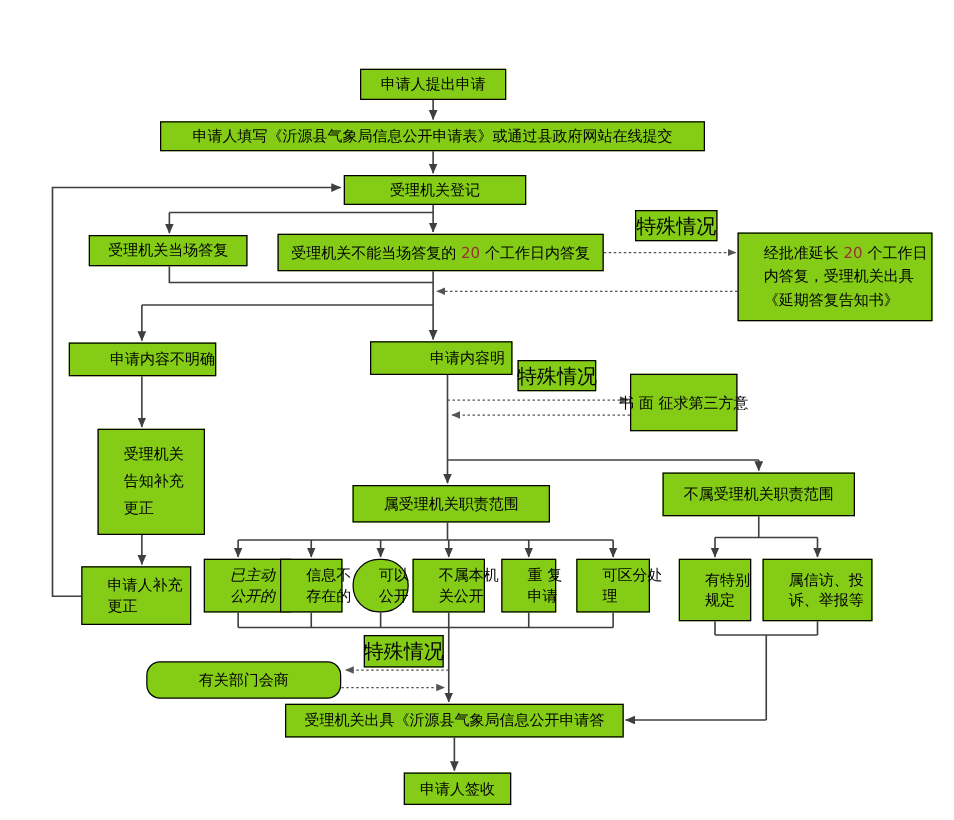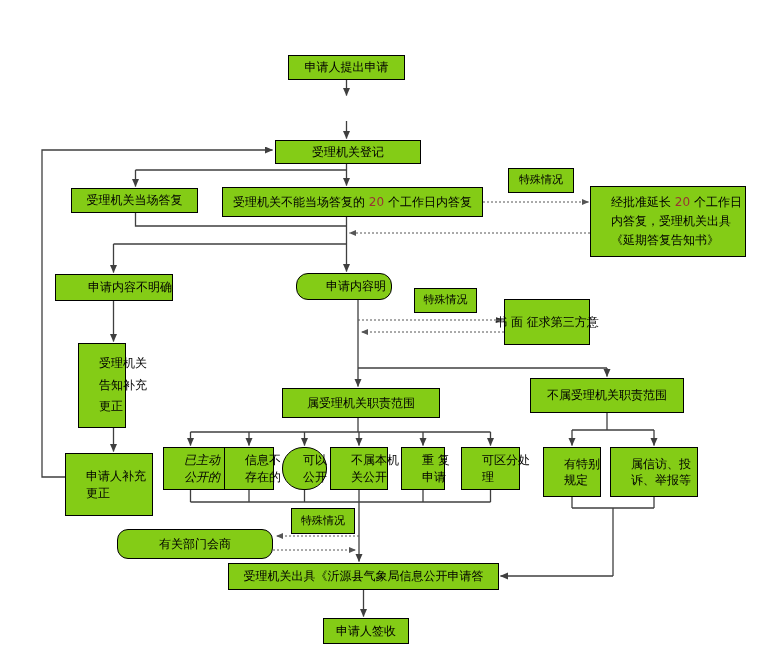--- a/index.html
+++ b/index.html
@@ -9,21 +9,21 @@
   }
   svg.wires{position:absolute;left:0;top:0;width:763px;height:656px;}
   .node{
     position:absolute;box-sizing:border-box;border:1px solid #000;background:#84cc16;
     font-size:12px;line-height:1.35;display:flex;align-items:center;justify-content:center;
     text-align:center;white-space:nowrap;z-index:2;
   }
   .node.ml{flex-direction:column;align-items:flex-start;justify-content:center;text-align:left;padding:2px 20px;}
   .node.mc{flex-direction:row;align-items:center;justify-content:center;text-align:center;padding:2px 4px;}
   .node.rt{justify-content:flex-end;padding-right:5px;}
-  .node.tag{font-size:11px;}
+  .node.tag{font-size:16px;}
   .node .ln{display:block;}
   .red{color:#993333;}
 </style>
 </head>
 <body>
 
 <div class="canvas">
 
   <svg class="wires" viewBox="0 0 763 656" xmlns="http://www.w3.org/2000/svg">
     <defs>
@@ -87,20 +87,23 @@
       <path d="M504,332 H361.5" marker-end="url(#arrD)"></path>
       <path d="M359,536 H276.5" marker-end="url(#arrD)"></path>
       <path d="M273,550 H355.5" marker-end="url(#arrD)"></path>
     </g>
   </svg>
 
   <div class="node" style="left:288px;top:55px;width:117px;height:25px;">
     <span>申请人提出申请</span>
   </div>
 
+  <div class="node" style="left:128px;top:97px;width:436px;height:24px;">
+    <span>申请人填写《沂源县气象局信息公开申请表》或通过县政府网站在线提交</span>
+  </div>
 
   <div class="node" style="left:275px;top:140px;width:146px;height:24px;">
     <span>受理机关登记</span>
   </div>
 
   <div class="node" style="left:71px;top:188px;width:127px;height:25px;">
     <span>受理机关当场答复</span>
   </div>
 
   <div class="node" style="left:222px;top:187px;width:261px;height:30px;">
@@ -114,48 +117,48 @@
   <div class="node ml" style="left:590px;top:186px;width:156px;height:71px;line-height:1.6;">
     <span class="ln"><span>经批准延长 </span><span class="red">20</span><span> 个工作日</span></span>
     <span class="ln">内答复，受理机关出具</span>
     <span class="ln">《延期答复告知书》</span>
   </div>
 
   <div class="node" style="left:55px;top:274px;width:118px;height:27px;justify-content:flex-end;">
     <span>申请内容不明确</span>
   </div>
 
-  <div class="node rt" style="left:296px;top:273px;width:96px;height:27px;border-radius:12px;">
+  <div class="node rt" style="left:296px;top:273px;width:114px;height:27px;">
     <span>申请内容明</span>
   </div>
 
   <div class="node tag" style="left:414px;top:288px;width:63px;height:25px;">
     <span>特殊情况</span>
   </div>
 
   <div class="node mc" style="left:504px;top:299px;width:86px;height:46px;">
     <span class="ln">书 面 征</span>
     <span class="ln">求第三方意</span>
   </div>
 
-  <div class="node ml" style="left:78px;top:343px;width:48px;height:85px;line-height:1.8;">
+  <div class="node ml" style="left:78px;top:343px;width:86px;height:85px;line-height:1.8;">
     <span class="ln">受理机关</span>
     <span class="ln">告知补充</span>
     <span class="ln">更正</span>
   </div>
 
   <div class="node" style="left:282px;top:388px;width:158px;height:30px;">
     <span>属受理机关职责范围</span>
   </div>
 
   <div class="node" style="left:530px;top:378px;width:154px;height:35px;">
     <span>不属受理机关职责范围</span>
   </div>
 
-  <div class="node ml" style="left:65px;top:453px;width:88px;height:63px;">
+  <div class="node ml" style="left:65px;top:453px;width:88px;height:47px;">
     <span class="ln">申请人补充</span>
     <span class="ln">更正</span>
   </div>
 
   <div class="node ml" style="left:163px;top:447px;width:70px;height:43px;font-style:italic;">
     <span class="ln">已主动</span>
     <span class="ln">公开的</span>
   </div>
 
   <div class="node ml" style="left:224px;top:447px;width:50px;height:43px;">

